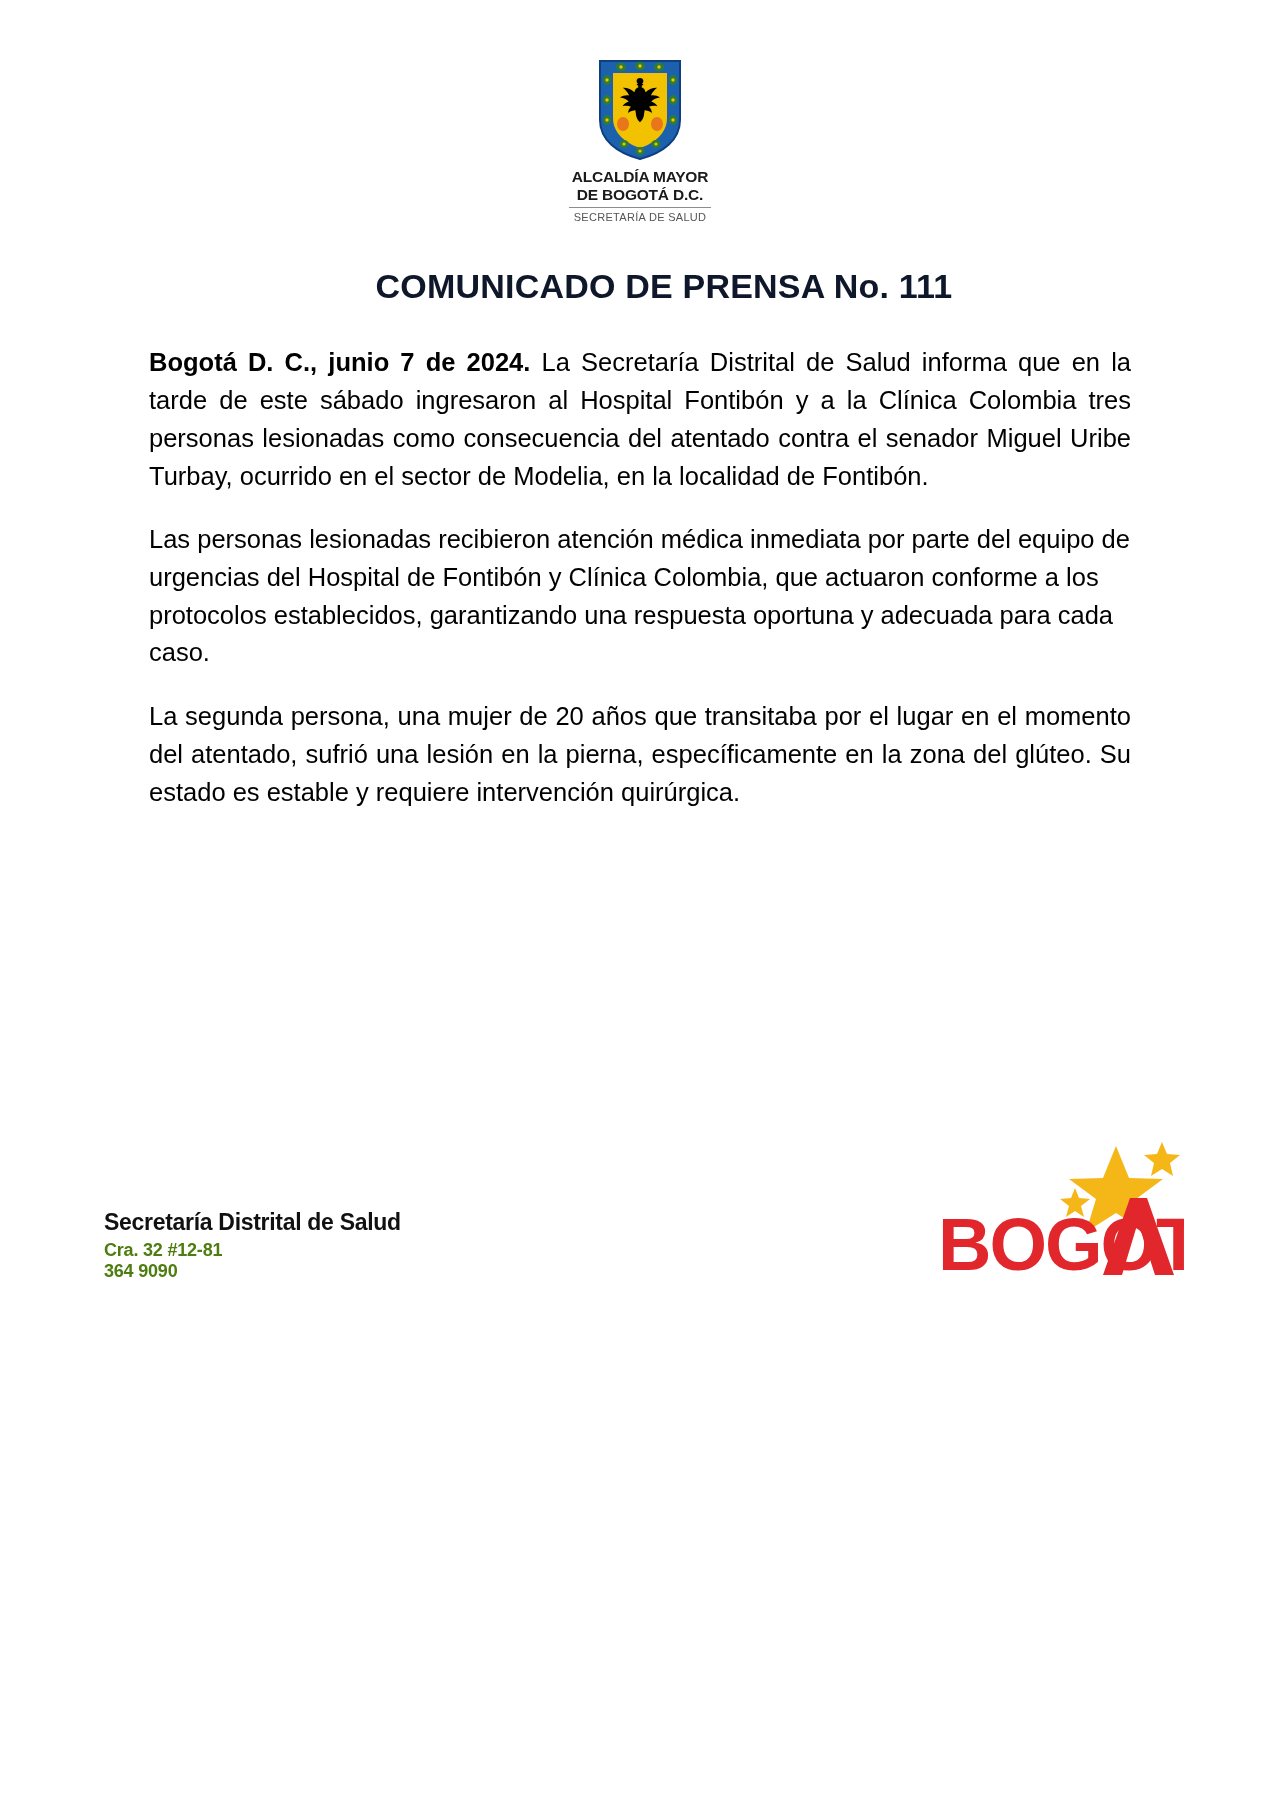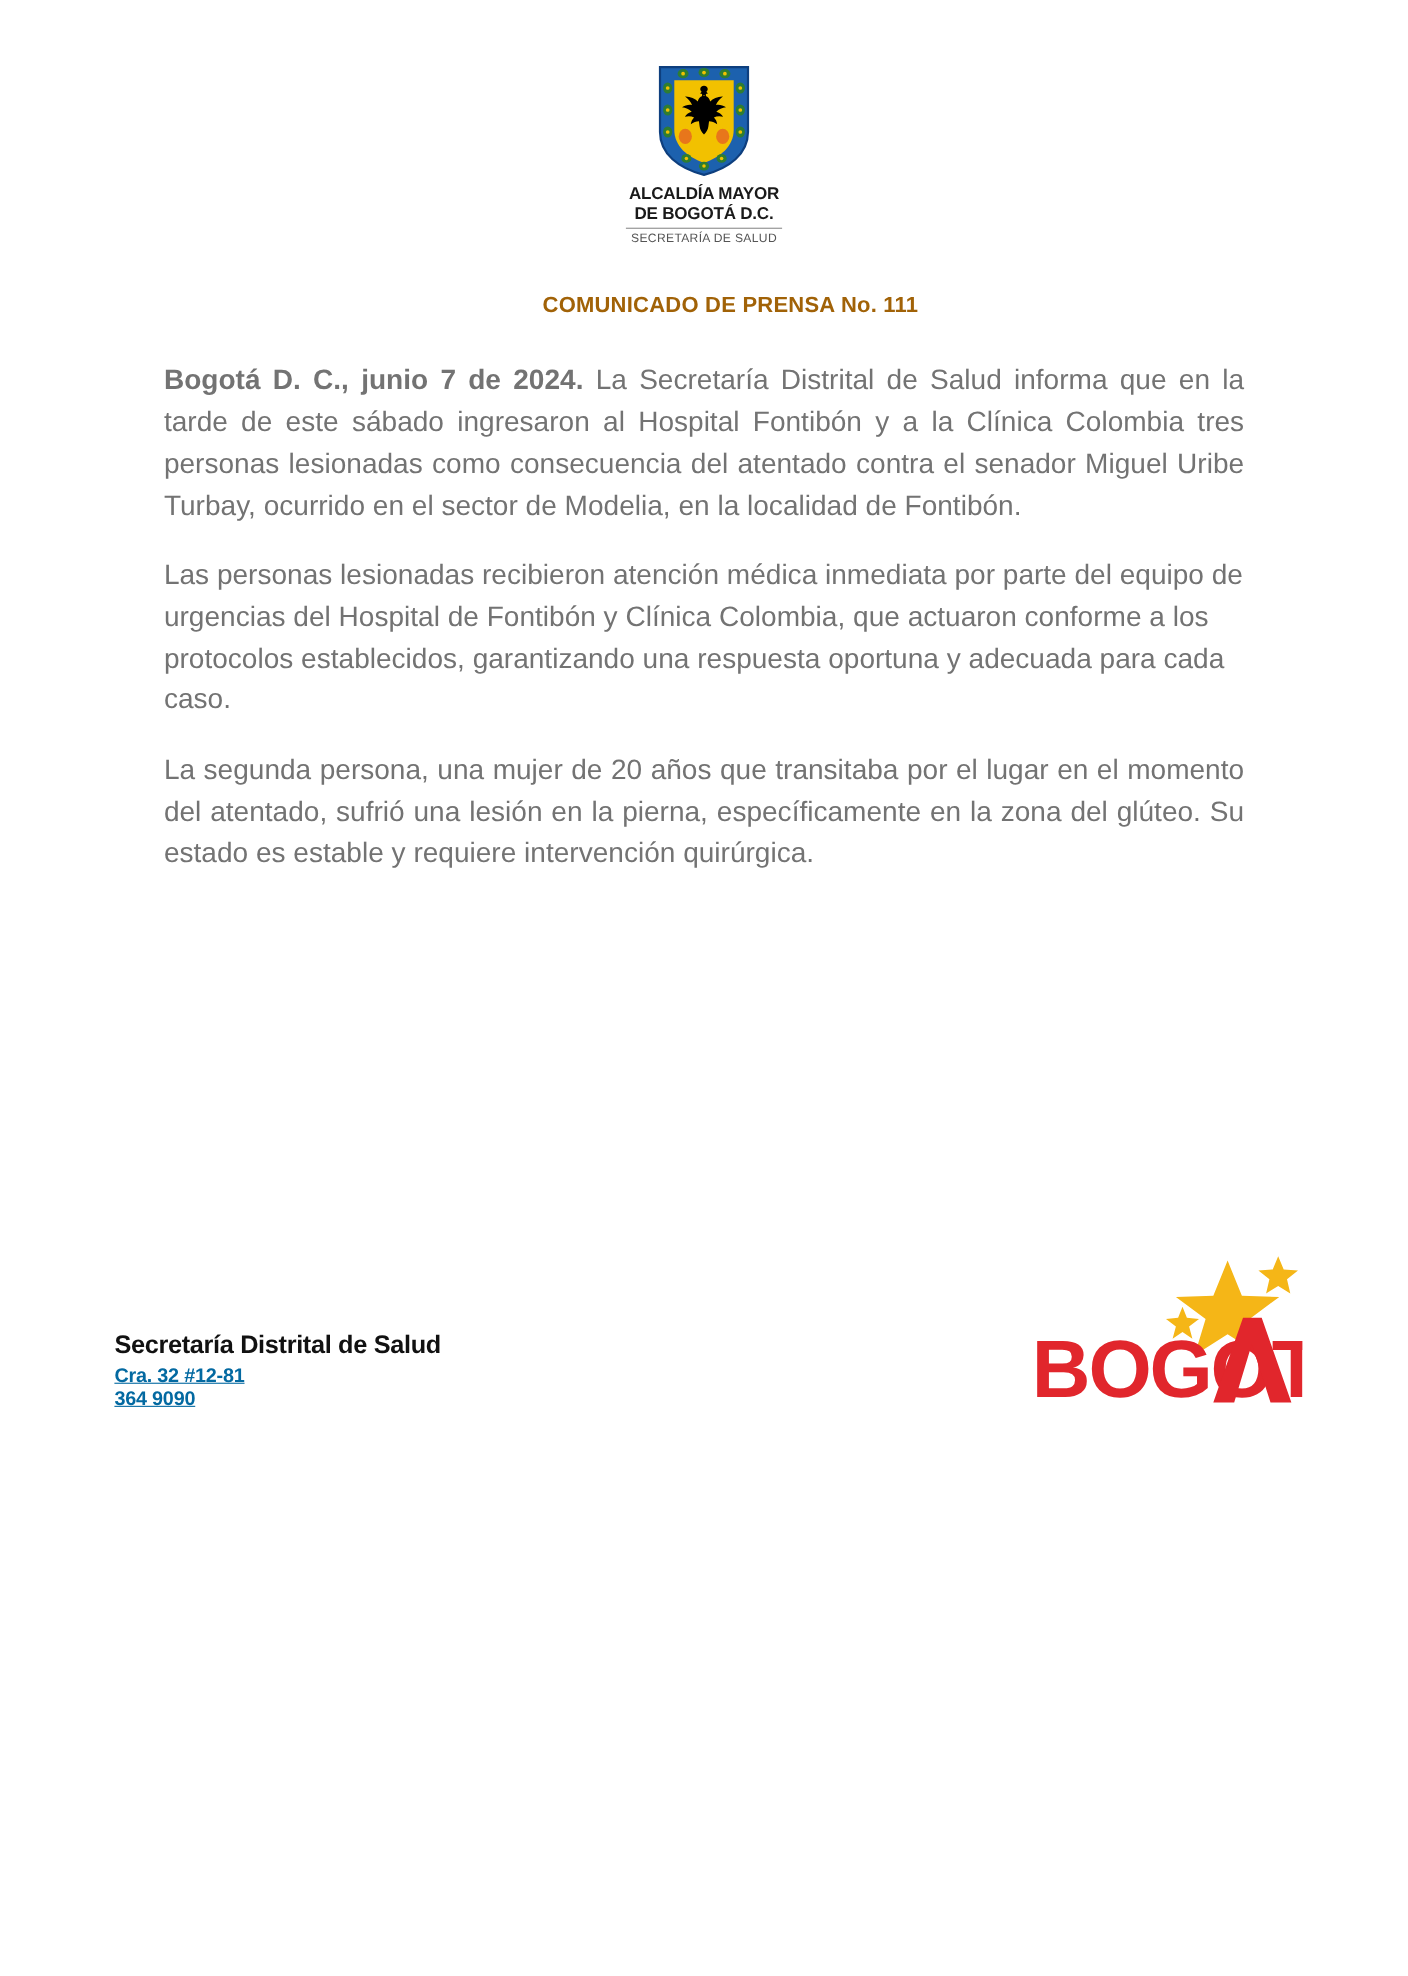--- a/index.html
+++ b/index.html
@@ -62,38 +62,38 @@
     letter-spacing: 0.3px;
     color: #555555;
   }
 
   
   .doc-title {
     margin-top: 44px;
     text-align: center;
     font-family: "Liberation Sans", sans-serif;
     font-weight: bold;
-    font-size: 20px;
+    font-size: 34px;
     letter-spacing: 0.2px;
-    color: #a16207;
+    color: #0f172a;
     margin-left: 48px;
   }
 
   
   .body-col {
     margin: 0 auto;
     width: 1014px;
     padding: 0 16px;
     box-sizing: border-box;
   }
   .para {
     font-family: "Liberation Sans", sans-serif;
     font-size: 25.5px;
     line-height: 1.48;
-    color: #737373;
+    color: #000000;
     margin: 0 0 26px 0;
     text-align: left;
   }
   .para.justify { text-align: justify; }
   .para.first { margin-top: 38px; }
   .para b { font-weight: bold; }
 
   
   .footer {
     position: absolute;
@@ -114,22 +114,21 @@
     letter-spacing: -0.3px;
     color: #111111;
     margin-bottom: 4px;
   }
   .footer-line {
     font-family: "Liberation Sans", sans-serif;
     font-weight: bold;
     font-size: 18px;
     line-height: 1.18;
     letter-spacing: -0.2px;
-    color: #0369a1;
-    text-decoration: underline;
+    color: #4d7c0f;
   }
   .footer-right {
     position: absolute;
     right: 96px;
     bottom: 22px;
     width: 250px;
     height: 150px;
   }
   .footer-right svg { display:block; }
 </style>

